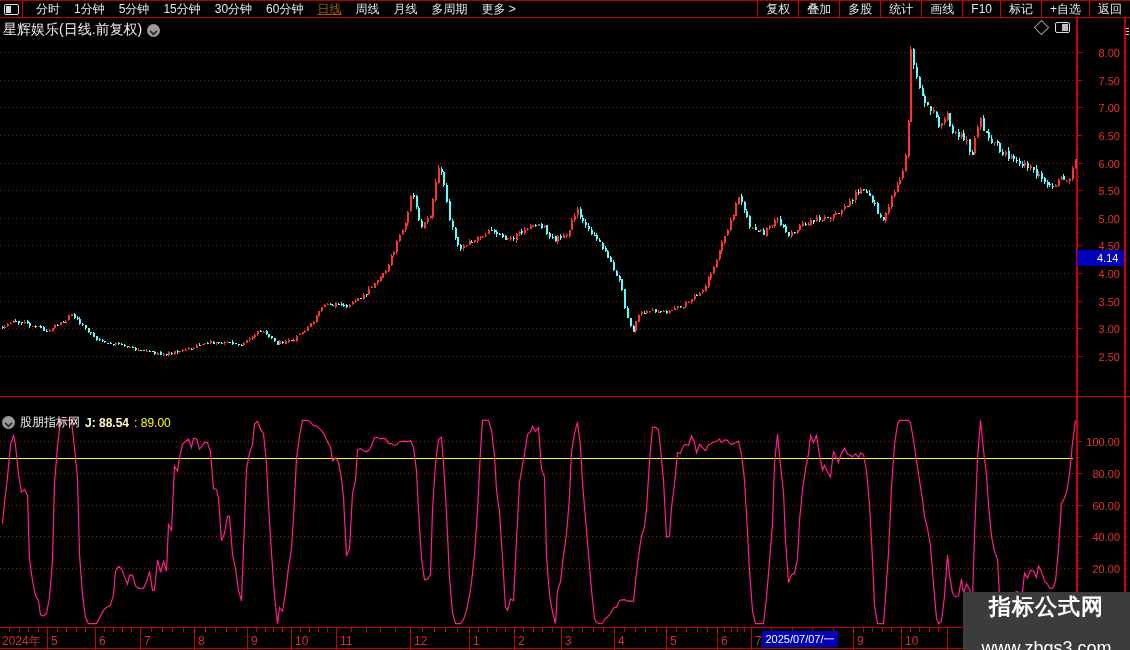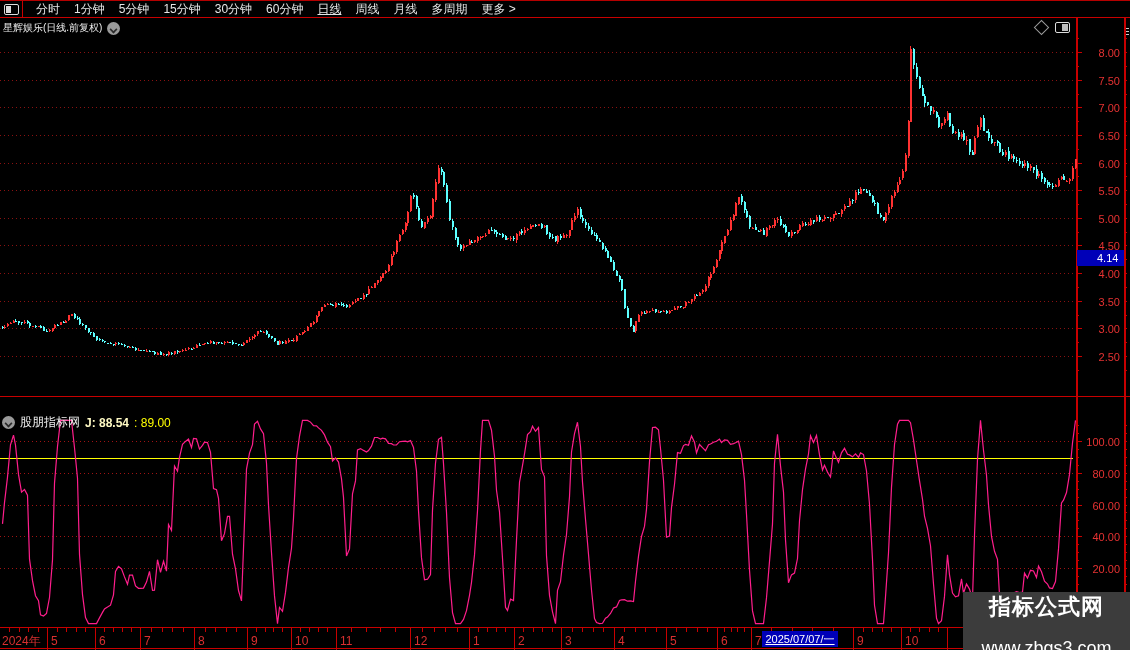--- a/index.html
+++ b/index.html
@@ -9,41 +9,41 @@
   .menubar{position:absolute;left:0;top:0;width:1130px;height:18px;
            box-sizing:border-box;border-top:1px solid #b40000;border-bottom:1px solid #c80000;
            display:flex;align-items:stretch;background:#000;font-size:12px;color:#e6e6e6;z-index:30;}
   .mb-iconcell{width:23px;display:flex;align-items:center;justify-content:center;
                border-right:1px solid #c80000;box-sizing:border-box;}
   .panel-icon{width:15px;height:11px;border:1px solid #dcdcdc;border-radius:2px;position:relative;box-sizing:border-box;}
   .panel-icon.left-fill::after{content:"";position:absolute;left:1px;top:1px;bottom:1px;width:5px;background:#dcdcdc;}
   .panel-icon.right-fill::after{content:"";position:absolute;right:1px;top:1px;bottom:1px;width:6px;background:#bdbdbd;}
   .mb-left{display:flex;align-items:center;padding-left:6px;gap:0;}
   .mb-left span{padding:0 7px;cursor:default;line-height:16px;}
-  .mb-left span.active{color:#e5e5e5;text-decoration:underline;}
+  .mb-left span.active{color:#a16207;text-decoration:underline;}
   .mb-spacer{flex:1;}
   .mb-right{display:flex;align-items:stretch;}
   .mb-right span{display:flex;align-items:center;padding:0 8px;border-left:1px solid #c80000;line-height:16px;}
   
-  .chart-title{position:absolute;left:3px;top:21px;color:#eeeeee;font-size:10px;z-index:20;display:flex;align-items:center;gap:5px;}
+  .chart-title{position:absolute;left:3px;top:21px;color:#eeeeee;font-size:14px;z-index:20;display:flex;align-items:center;gap:5px;}
   .circle-chevron{width:13px;height:13px;border-radius:50%;background:#9a9a9a;position:relative;display:inline-block;}
   .circle-chevron::after{content:"";position:absolute;left:3px;top:4px;width:5px;height:5px;
       border-right:2px solid #2a2a2a;border-bottom:2px solid #2a2a2a;transform:rotate(45deg) scale(.8);}
   .hdr-icons{position:absolute;left:1036px;top:22px;z-index:20;display:flex;align-items:center;gap:8px;}
   .diamond{width:9px;height:9px;border:1px solid #9a9a9a;transform:rotate(45deg);display:inline-block;}
   
   .ind-header{position:absolute;left:2px;top:399px;z-index:20;font-size:12px;display:flex;align-items:center;gap:5px;margin-top:15px;}
   .ind-name{color:#f0f0f0;}
   .ind-j{color:#fef9c3;font-weight:bold;}
   .ind-ref{color:#ffff00;text-align:center;}
   
   .px-box{position:absolute;left:1077px;top:250px;width:47px;height:16px;background:#0000b8;
           color:#fff;font-size:11px;line-height:16px;padding-left:20px;box-sizing:border-box;z-index:15;}
   .date-box{position:absolute;top:631px;height:16px;background:#0000b8;color:#fff;font-size:11px;
-            line-height:16px;text-align:center;box-sizing:border-box;z-index:25;padding:0 3px;text-decoration:underline;}
+            line-height:16px;text-align:center;box-sizing:border-box;z-index:25;padding:0 3px;}
   
   .watermark{position:absolute;right:0;top:592px;width:167px;height:58px;background:#3c3c3c;
              z-index:40;display:flex;flex-direction:column;align-items:center;justify-content:space-between;color:#fff;}
   .watermark .w1{font-size:22px;font-weight:bold;letter-spacing:1px;}
   .watermark .w2{font-size:18px;margin-top:16px;}
   
   .grip{position:absolute;left:1126px;top:28px;width:3px;z-index:20;}
   .grip div{height:1px;background:#cccccc;margin-bottom:2px;}
   svg{position:absolute;left:0;top:0;z-index:5;}
 </style>
@@ -61,20 +61,31 @@
     <span>15分钟</span>
     <span>30分钟</span>
     <span>60分钟</span>
     <span class="active">日线</span>
     <span>周线</span>
     <span>月线</span>
     <span>多周期</span>
     <span>更多 &gt;</span>
   </div>
   <div class="mb-spacer"></div>
+  <div class="mb-right">
+    <span>复权</span>
+    <span>叠加</span>
+    <span>多股</span>
+    <span>统计</span>
+    <span>画线</span>
+    <span>F10</span>
+    <span>标记</span>
+    <span>+自选</span>
+    <span>返回</span>
+  </div>
 </div>
 
 <div class="chart-title">
   <span>星辉娱乐(日线.前复权)</span>
   <span class="circle-chevron"></span>
 </div>
 <div class="hdr-icons">
   <span class="diamond"></span>
   <span class="panel-icon right-fill"></span>
 </div>

